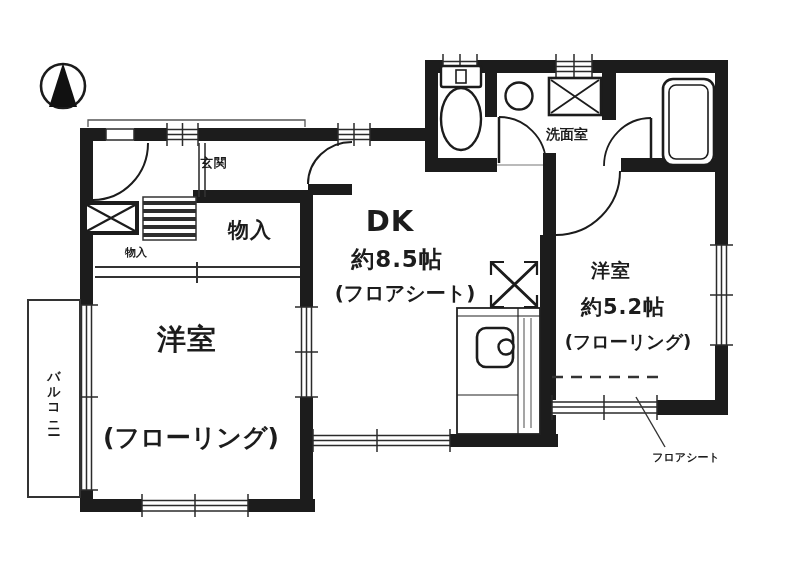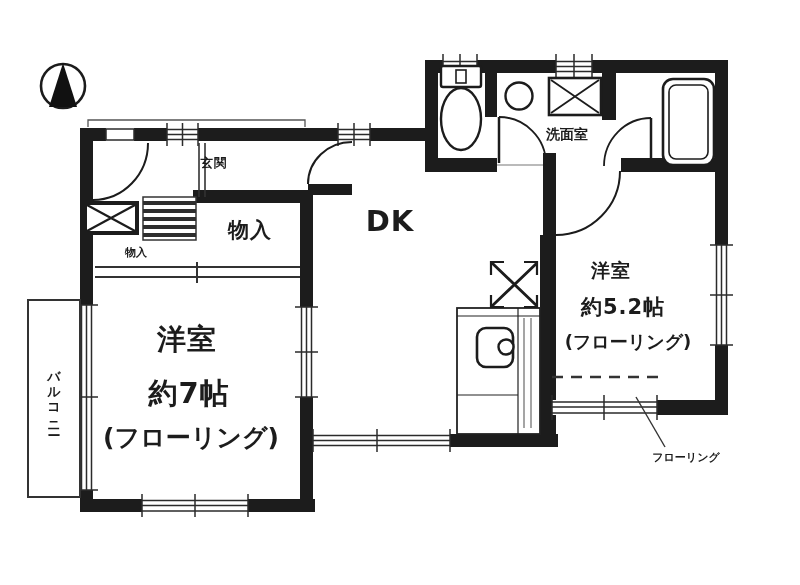--- a/index.html
+++ b/index.html
@@ -197,27 +197,28 @@
     <circle cx="63" cy="86" r="22" fill="#ffffff" stroke="#1c1c1c" stroke-width="2.6"></circle>
     <path d="M63,63 L49,107 L77,107 Z" fill="#111111"></path>
   </g>
 </svg>
 
   <div class="lbl small" style="left:177px;top:163px;font-size:12.5px;margin-left:37px;">玄関</div>
   <div class="lbl small" style="left:136px;top:252px;font-size:11px;letter-spacing:0;">物入</div>
   <div class="lbl" style="left:250px;top:230px;font-size:21px;">物入</div>
 
   <div class="lbl" style="left:390px;top:221px;font-size:29px;">DK</div>
+  <div class="lbl" style="left:397px;top:259px;font-size:23px;">約8.5帖</div>
+  <div class="lbl" style="left:405px;top:293px;font-size:20px;letter-spacing:0;">(フロアシート)</div>
 
   <div class="lbl small" style="left:567px;top:134px;font-size:14px;letter-spacing:0;">洗面室</div>
 
   <div class="lbl" style="left:187px;top:339px;font-size:29px;">洋室</div>
-  <div class="lbl" style="left:189px;top:393px;font-size:29px;">約7帖</div>
   <div class="lbl" style="left:191px;top:437px;font-size:25px;letter-spacing:0;">(フローリング)</div>
 
   <div class="lbl" style="left:611px;top:270px;font-size:19px;">洋室</div>
   <div class="lbl" style="left:623px;top:307px;font-size:21px;">約5.2帖</div>
   <div class="lbl" style="left:628px;top:342px;font-size:18px;letter-spacing:0;">(フローリング)</div>
 
   <div class="lbl small vert" style="left:54px;top:396px;font-size:13px;">バルコニー</div>
-  <div class="lbl small" style="left:686px;top:457px;font-size:11px;letter-spacing:0;">フローリング</div>
+  <div class="lbl small" style="left:686px;top:457px;font-size:11px;letter-spacing:0;">フロアシート</div>
 
 </div>
 
 </body></html>

